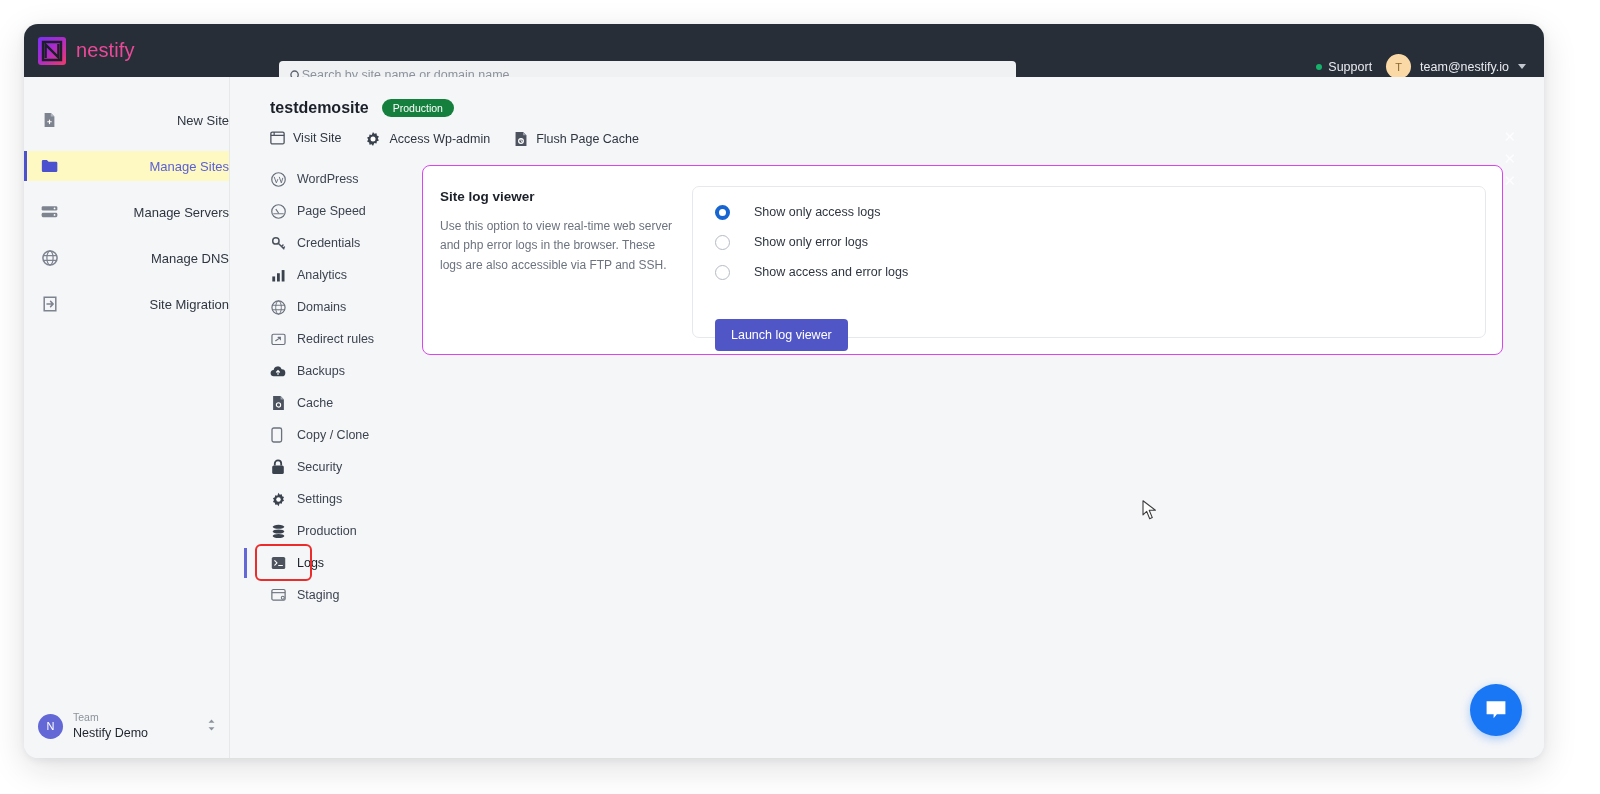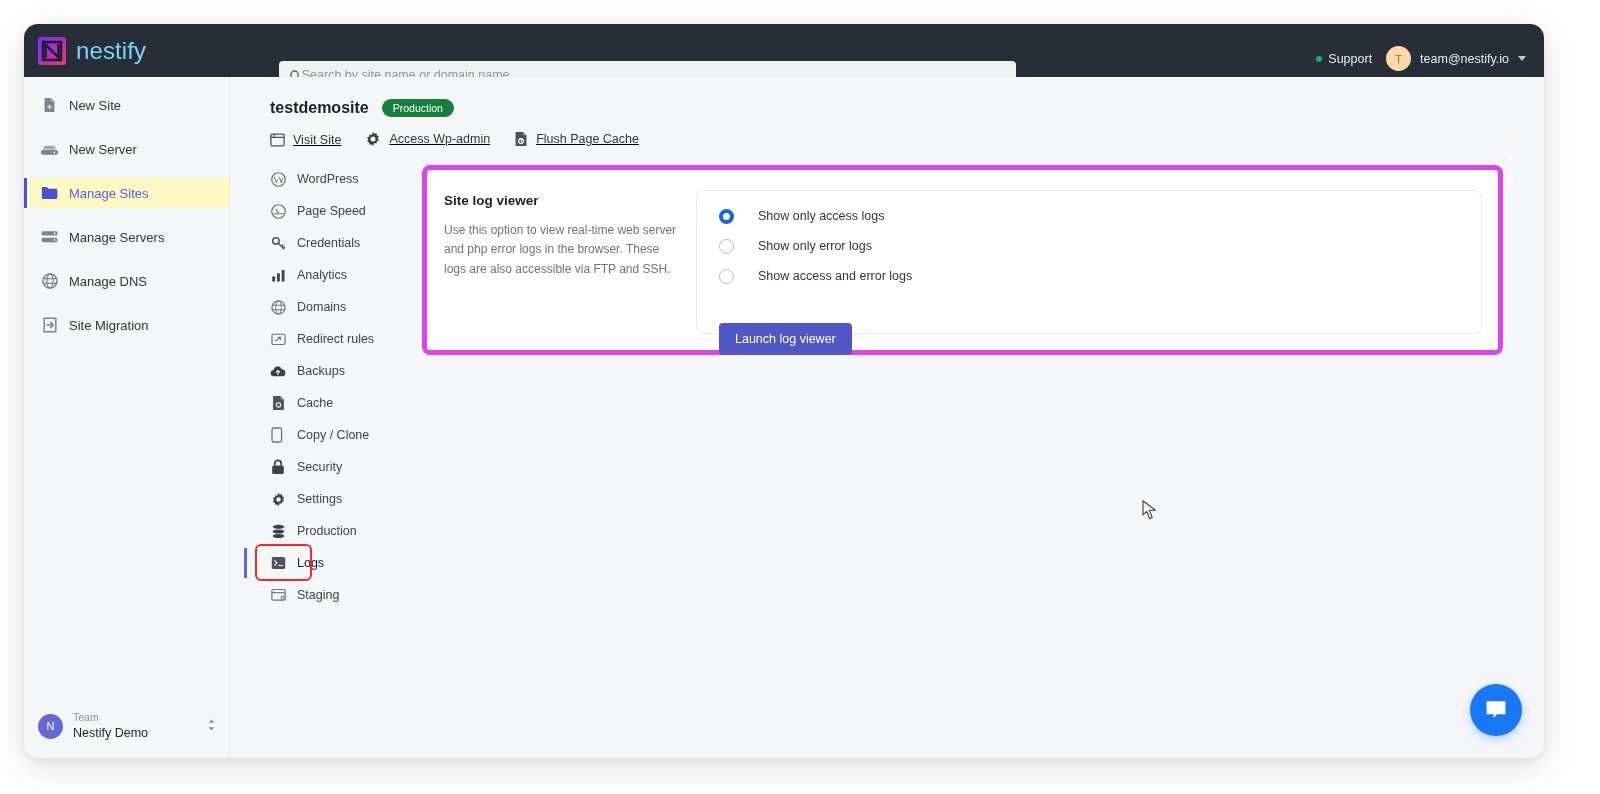--- a/index.html
+++ b/index.html
@@ -22,54 +22,54 @@
   
   .topbar {
     position: absolute; left:0; top:0; width:100%; height:53px;
     background:#272e38;
     display:flex; align-items:center;
   }
   .brand { display:flex; align-items:center; width:206px; padding-left:14px; gap:10px; }
   .logo-mark { width:28px; height:28px; border-radius:3px; position:relative; overflow:hidden;
     background:linear-gradient(135deg,#7b2ff7 0%,#a62bd0 42%,#ef3a69 100%); }
   .logo-mark svg { position:absolute; inset:0; }
-  .brand-name { color:#7dd3fc; font-size:24px; letter-spacing:.1px; }
+  .brand-name { color:#ec4899; font-size:20px; letter-spacing:.1px; }
 
   .search-wrap { position:absolute; left:255px; top:37px; width:737px; height:28px; }
   .search-box {
     width:100%; height:100%; background:#f0f1f3; border-radius:4px;
     display:flex; align-items:center; padding:0 10px; 
   }
   .search-box input {
     border:none; outline:none; background:transparent; width:100%;
     font-family:"Liberation Sans", sans-serif; font-size:12.5px; color:#3c4450;
   }
   .search-box input::placeholder { color:#8d939c; }
 
-  .top-right { position:absolute; right:18px; top:8px; height:53px; display:flex; align-items:center; gap:14px; }
+  .top-right { position:absolute; right:18px; top:16px; height:53px; display:flex; align-items:center; gap:14px; }
   .support { display:flex; align-items:center; gap:6px; color:#e8eaee; font-size:12.5px; }
   .dot-green { width:6px; height:6px; border-radius:50%; background:#17b26a; }
   .user-chip { display:flex; align-items:center; gap:9px; cursor:pointer; }
   .avatar-t {
     width:25px; height:25px; border-radius:50%; background:#fbd9a6;
     color:#8a6a2f; font-size:11px; display:flex; align-items:center; justify-content:center;
   }
   .user-mail { color:#e8eaee; font-size:12.5px; }
   .caret { width:0;height:0;border-left:4px solid transparent;border-right:4px solid transparent;border-top:5px solid #c3c8d0; }
 
   
   .sidebar {
     position:absolute; left:0; top:53px; width:206px; height:681px;
     background:#f5f6f8; border-right:1px solid #e6e8ec;
   }
   .side-list { padding-top:12px; }
   .side-item {
     position:relative; display:flex; align-items:center; gap:11px;
-    height:30px; margin:1px 0 14px 0; padding-left:17px; cursor:pointer;
-    color:#2f3640; font-size:13px;
+    height:30px; margin:16px 0 14px 0; padding-left:17px; cursor:pointer;
+    color:#2f3640; font-size:13px;justify-content:space-between;
   }
   .side-item.active { background:#fef9c3; color:#5b60d6; }
   .side-item.active::before {
     content:""; position:absolute; left:0; top:0; width:3px; height:100%; background:#4b51cf;
   }
   .side-ico { width:17px; height:17px; display:flex; align-items:center; justify-content:center; flex:0 0 17px; }
 
   .team-box {
     position:absolute; left:0; bottom:0; width:206px; height:64px;
     display:flex; align-items:center; gap:10px; padding:0 14px;
@@ -86,41 +86,41 @@
 
   
   .content { position:absolute; left:206px; top:53px; right:0; bottom:0; background:#f5f6f8; }
 
   .site-head { padding:22px 0 0 40px; }
   .site-title-row { display:flex; align-items:center; gap:13px; }
   .site-title { font-size:16px; font-weight:bold; color:#1b2029;text-align:right; }
   .badge-prod {
     background:#15803d; color:#fff; font-size:10.5px; padding:3px 11px; border-radius:10px;
   }
-  .site-actions { display:flex; align-items:flex-end; gap:24px; margin-top:14px;text-decoration:underline; }
+  .site-actions { display:flex; align-items:flex-start; gap:24px; margin-top:14px; }
   .site-action { display:flex; align-items:center; gap:8px; font-size:12.5px; color:#2f3640; cursor:pointer; }
 
   .body-row { display:flex; margin-top:18px; }
   .submenu { width:152px; padding-left:40px; flex:0 0 192px; }
   .sub-item {
     position:relative; display:flex; align-items:center; gap:11px;
     height:28px; margin-bottom:4px; font-size:12.5px; color:#3c4450; cursor:pointer;
   }
   .sub-item.highlight { color:#1b2029; }
   .sub-item.highlight::before {
     content:""; position:absolute; left:-26px; top:-1px; width:3px; height:30px; background:#6468d6;
   }
   .sub-hl-box {
     position:absolute; left:-15px; top:-5px; width:57px; height:37px;
     border:2px solid #ec2b2b; border-radius:6px; pointer-events:none;
   }
   .sub-ico { width:16px; height:16px; display:flex; align-items:center; justify-content:center; flex:0 0 16px; }
 
   .card {
-    flex:1; margin-right:41px; background:#fff; border:5px solid #d946ef;
+    flex:1; margin-right:41px; background:#fff; border:1px solid #d946ef;
     border-radius:8px; height:190px; display:flex; padding:20px 16px 0 16px;
   }
   .card-left { width:238px; padding:3px 0 0 1px; }
   .card-title { font-size:13.5px; font-weight:bold; color:#1b2029; margin-bottom:13px; }
   .card-desc { font-size:12px; color:#6c737f; line-height:1.62; }
 
   .panel {
     flex:1; margin-left:15px; margin-bottom:16px;
     border:1px solid #e6e8ec; border-radius:7px; padding:18px 0 0 22px;
   }
@@ -192,30 +192,20 @@
         <span class="side-ico">
           <svg width="15" height="16" viewBox="0 0 16 18">
             <path d="M2.5 1.2h7l4 4v11.6h-11z" fill="#7d838f"></path>
             <path d="M9.5 1.2v4h4" fill="#aeb4bf"></path>
             <path d="M8 9v4M6 11h4" stroke="#fff" stroke-width="1.3" stroke-linecap="round"></path>
           </svg>
         </span>
         <span>New Site</span>
       </div>
 
-      <div class="side-item">
-        <span class="side-ico">
-          <svg width="17" height="12" viewBox="0 0 18 12">
-            <path d="M2 7h14a2 2 0 012 2v1a2 2 0 01-2 2H2a2 2 0 01-2-2V9a2 2 0 012-2z" fill="#7d838f"></path>
-            <path d="M4 2.5h10l2 4H2z" fill="#a3a9b4"></path>
-            <circle cx="14" cy="9.6" r="1" fill="#fff"></circle>
-          </svg>
-        </span>
-        <span>New Server</span>
-      </div>
 
       <div class="side-item active">
         <span class="side-ico">
           <svg width="17" height="14" viewBox="0 0 18 15">
             <path d="M0.8 2.4a1.4 1.4 0 011.4-1.4h4l1.8 2h8a1.4 1.4 0 011.4 1.4v8.2a1.4 1.4 0 01-1.4 1.4H2.2a1.4 1.4 0 01-1.4-1.4z" fill="#4b51cf"></path>
           </svg>
         </span>
         <span>Manage Sites</span>
       </div>
 

